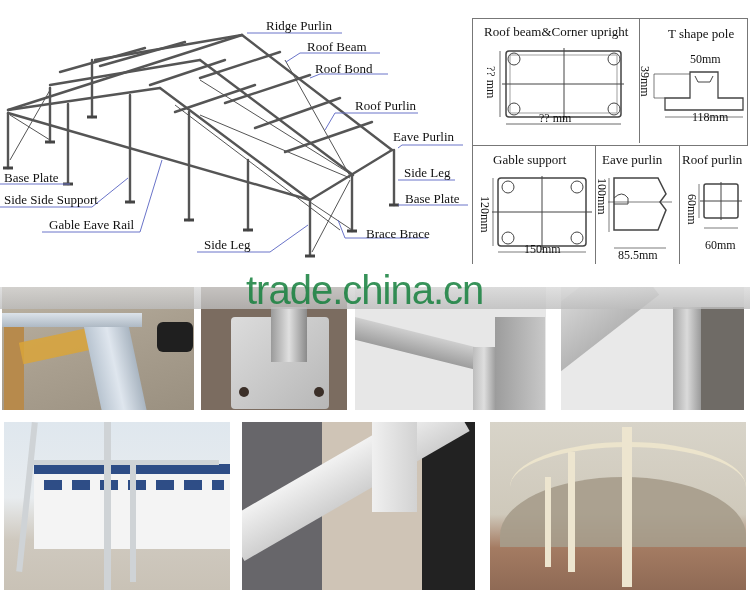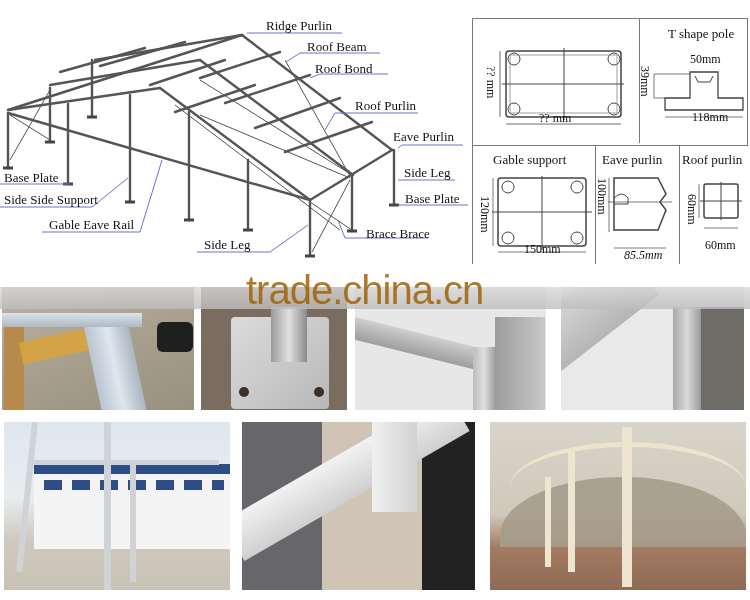--- a/index.html
+++ b/index.html
@@ -4,21 +4,21 @@
 <style>
   html,body{margin:0;padding:0;background:#fff;}
   body{width:750px;height:600px;position:relative;overflow:hidden;font-family:"Liberation Serif","DejaVu Serif",serif;color:#111;}
   .abs{position:absolute;}
   .lbl{position:absolute;font-size:13px;white-space:nowrap;line-height:14px;}
   .spec{position:absolute;border:1px solid #777;background:#fff;box-sizing:border-box;}
   .spec-title{position:absolute;font-size:13px;white-space:nowrap;}
   .dim{position:absolute;font-size:12px;white-space:nowrap;}
   .vdim{position:absolute;font-size:12px;white-space:nowrap;transform:rotate(90deg);transform-origin:left top;}
   .photo{position:absolute;overflow:hidden;}
-  .watermark{position:absolute;left:246px;top:268px;font-family:"Liberation Sans","DejaVu Sans",sans-serif;font-size:40px;color:#a16207;opacity:.85;letter-spacing:-1px;white-space:nowrap;}
+  .watermark{position:absolute;left:246px;top:268px;font-family:"Liberation Sans","DejaVu Sans",sans-serif;font-size:40px;color:#15803d;opacity:.85;letter-spacing:-1px;white-space:nowrap;}
   .band{position:absolute;left:0;top:287px;width:750px;height:22px;background:linear-gradient(#d8d8d8,#bdbdbd);opacity:.8;}
 </style>
 </head>
 <body>
 
 <div class="abs" style="left:0;top:0;width:470px;height:265px;">
   <svg width="470" height="265" viewBox="0 0 470 265" style="position:absolute;left:0;top:0;">
     <g stroke="#555" stroke-width="2.4" fill="none" stroke-linecap="round">
 
       <line x1="242" y1="35" x2="8" y2="110"></line>
@@ -106,20 +106,21 @@
   <span class="lbl" style="left:204px;top:238px;">Side Leg</span>
   <span class="lbl" style="left:4px;top:171px;">Base Plate</span>
   <span class="lbl" style="left:4px;top:193px;">Side Side Support</span>
   <span class="lbl" style="left:49px;top:218px;">Gable Eave Rail</span>
 </div>
 
 <div class="spec" style="left:472px;top:18px;width:276px;height:128px;"></div>
 <div class="abs" style="left:639px;top:18px;width:1px;height:125px;background:#777;"></div>
 
 <div class="abs" style="left:472px;top:18px;width:167px;height:128px;">
+  <span class="spec-title" style="left:12px;top:6px;">Roof beam&amp;Corner upright</span>
   <svg width="167" height="100" style="position:absolute;left:0;top:20px;">
     <rect x="34" y="13" width="115" height="66" rx="3" fill="none" stroke="#444" stroke-width="1.5"></rect>
     <rect x="38" y="17" width="107" height="58" fill="none" stroke="#888" stroke-width="0.8"></rect>
     <line x1="92" y1="10" x2="92" y2="82" stroke="#444"></line>
     <line x1="30" y1="46" x2="152" y2="46" stroke="#444"></line>
     <g fill="none" stroke="#444">
         <circle cx="42" cy="21" r="6"></circle>
         <circle cx="142" cy="21" r="6"></circle>
         <circle cx="42" cy="71" r="6"></circle>
         <circle cx="142" cy="71" r="6"></circle>
@@ -172,21 +173,21 @@
 <div class="abs" style="left:596px;top:146px;width:83px;height:118px;">
   <span class="spec-title" style="left:6px;top:6px;">Eave purlin</span>
   <svg width="83" height="90" style="position:absolute;left:0;top:22px;">
     <path d="M18 10 L62 10 L70 26 L64 34 L70 42 L62 62 L18 62 Z" fill="none" stroke="#444" stroke-width="1.5"></path>
     <path d="M18 30 Q26 22 32 30 L32 36 L18 36" fill="none" stroke="#444"></path>
     <line x1="12" y1="34" x2="76" y2="34" stroke="#444" stroke-width="0.7"></line>
     <line x1="13" y1="10" x2="13" y2="64" stroke="#444" stroke-width="0.7"></line>
     <line x1="18" y1="80" x2="70" y2="80" stroke="#444" stroke-width="0.7"></line>
   </svg>
   <span class="vdim" style="left:13px;top:32px;">100mm</span>
-  <span class="dim" style="left:28px;top:102px;font-style:italic;">85.5mm</span>
+  <span class="dim" style="left:22px;top:102px;">85.5mm</span>
 </div>
 
 <div class="abs" style="left:680px;top:146px;width:70px;height:118px;">
   <span class="spec-title" style="left:2px;top:6px;">Roof purlin</span>
   <svg width="70" height="90" style="position:absolute;left:0;top:22px;">
     <rect x="24" y="16" width="34" height="34" rx="2" fill="none" stroke="#444" stroke-width="1.5"></rect>
     <line x1="41" y1="14" x2="41" y2="52" stroke="#444"></line>
     <line x1="20" y1="33" x2="62" y2="33" stroke="#444"></line>
     <line x1="19" y1="16" x2="19" y2="50" stroke="#444" stroke-width="0.7"></line>
     <line x1="24" y1="60" x2="58" y2="60" stroke="#444" stroke-width="0.7"></line>

